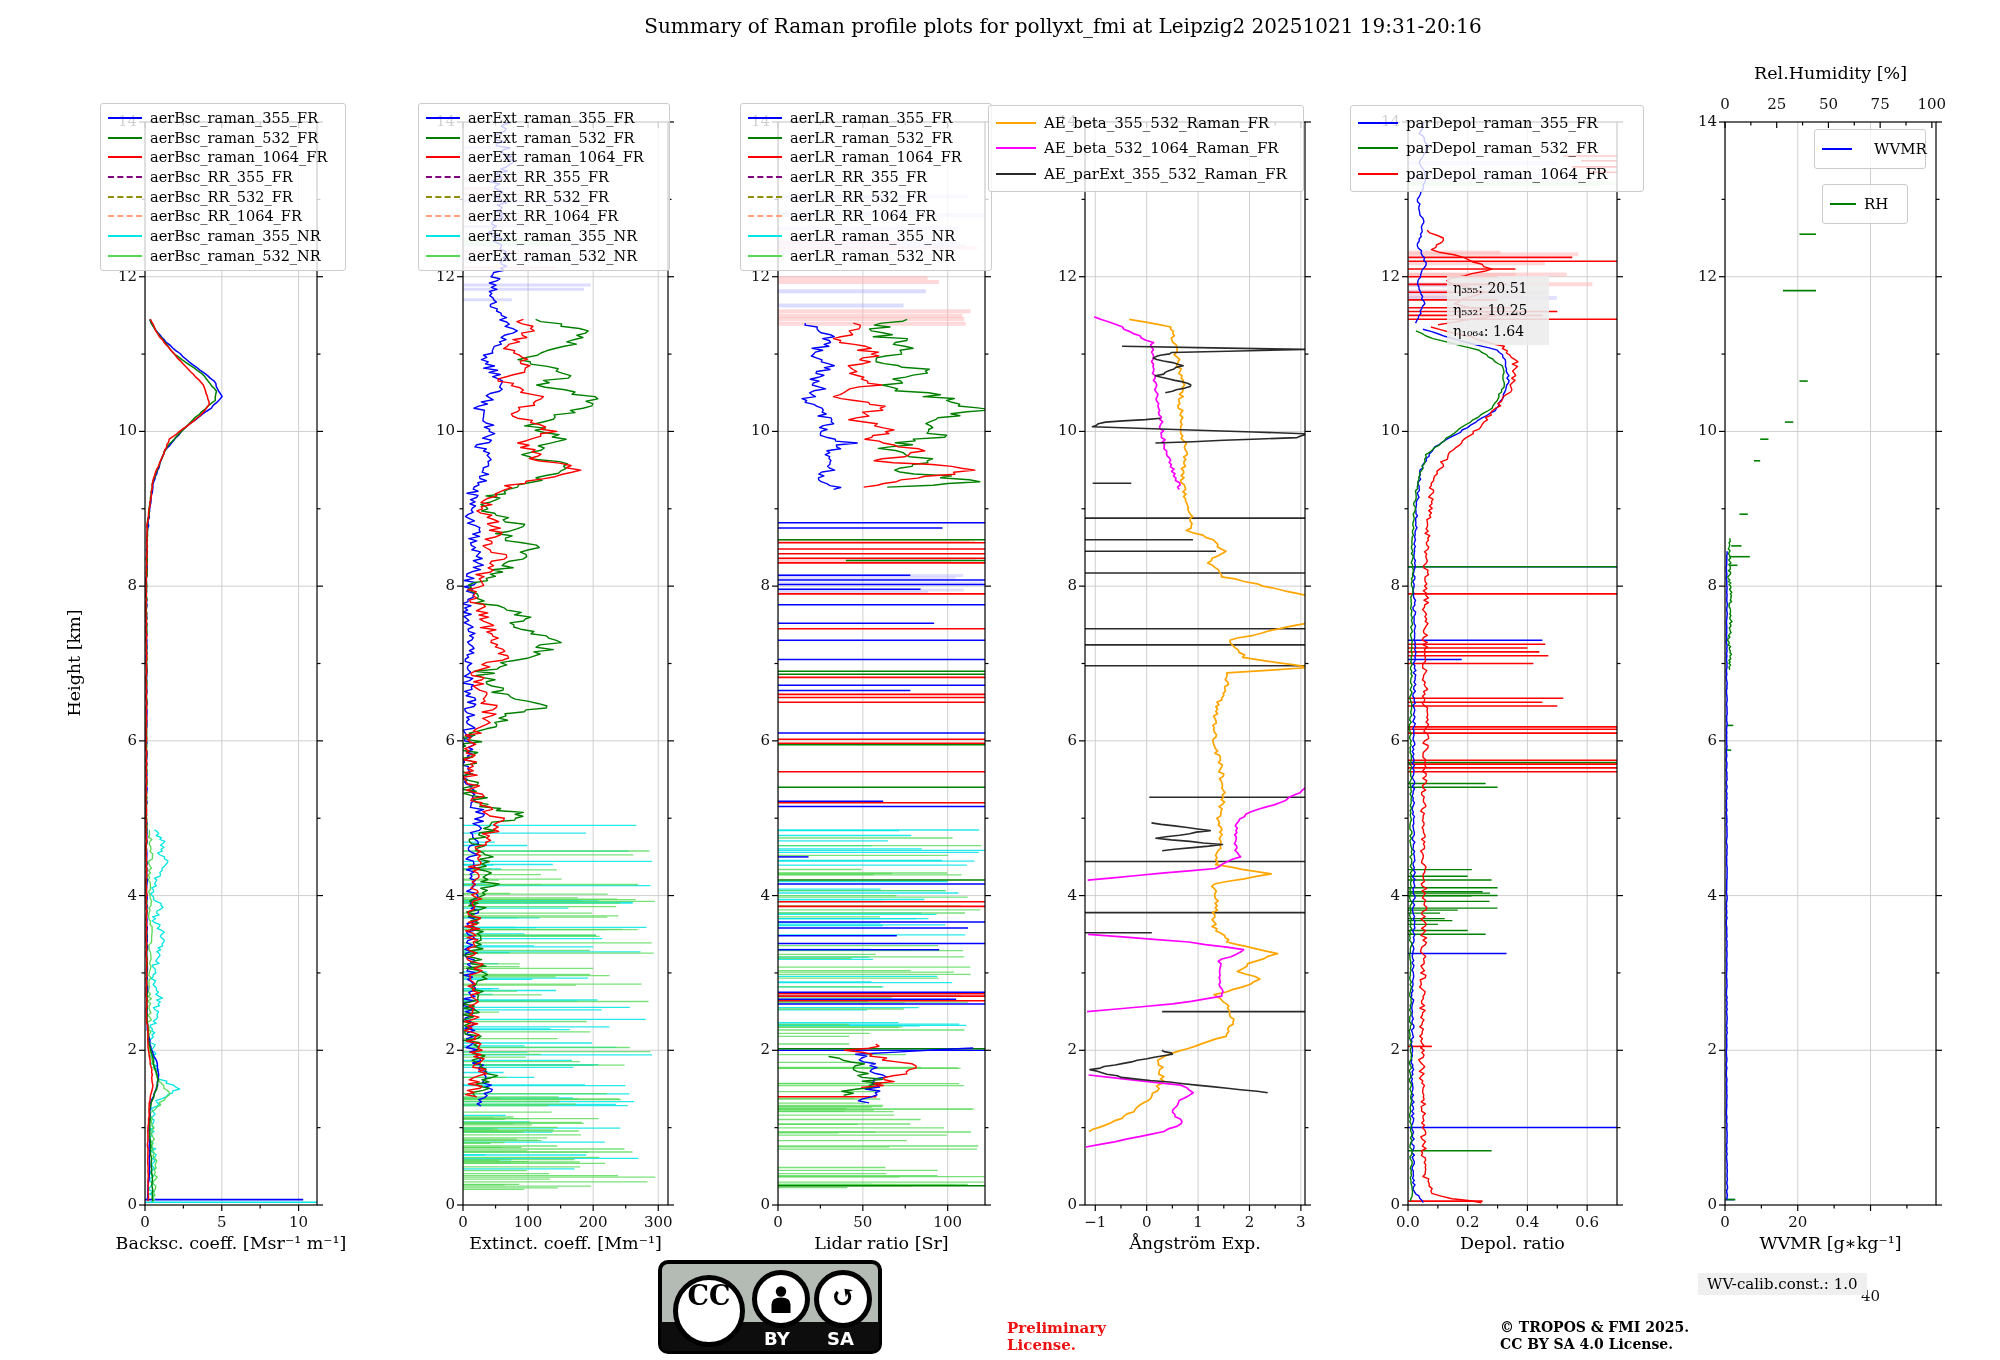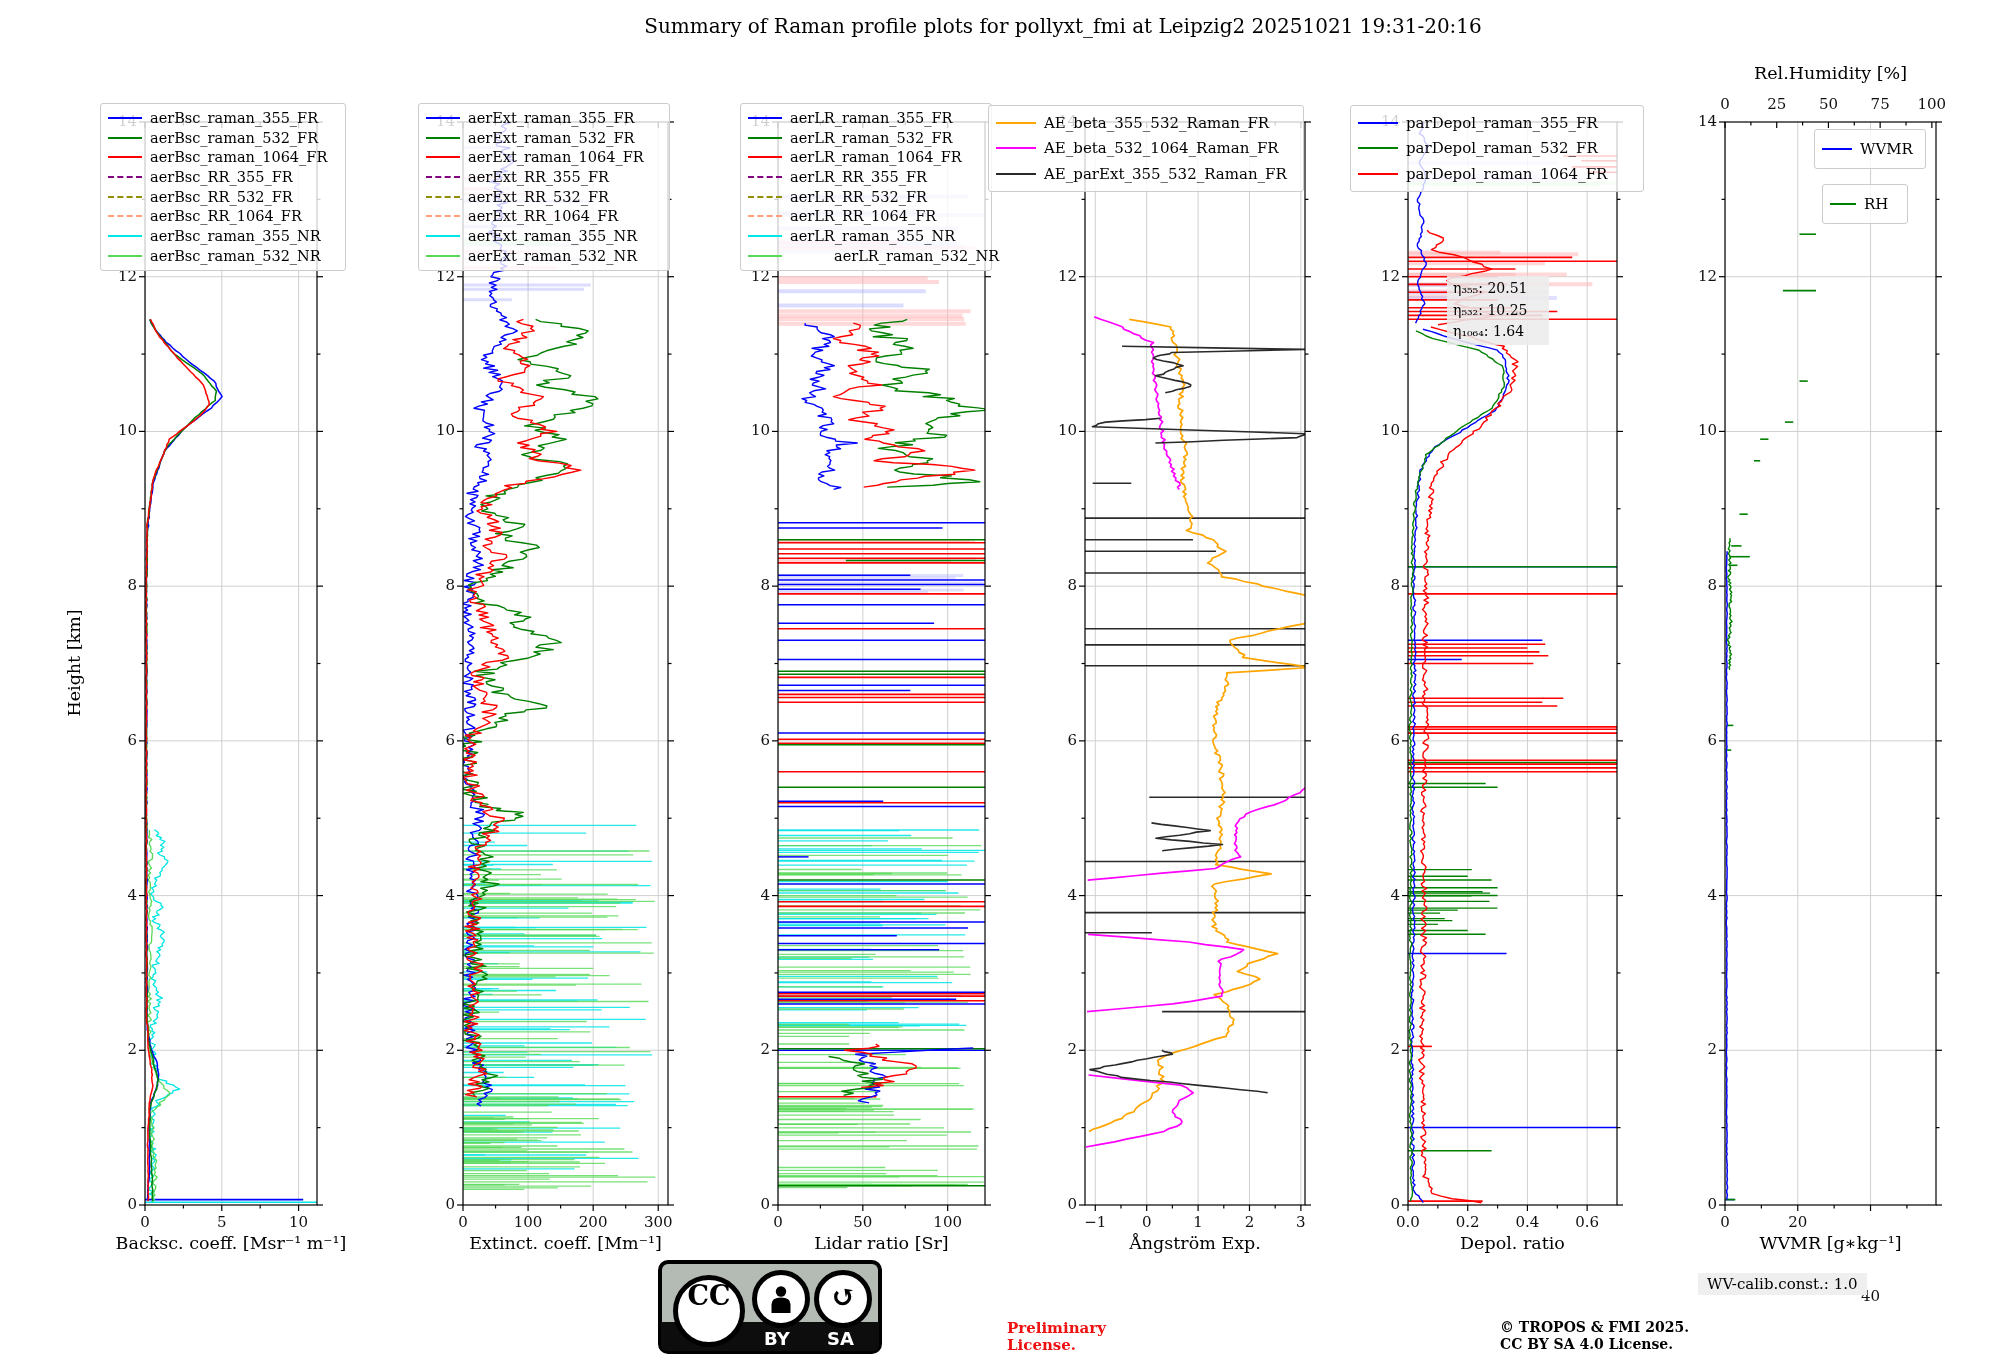--- a/index.html
+++ b/index.html
@@ -1081,21 +1081,21 @@
           <span class="ltext">aerLR_RR_532_FR</span>
         </div>
         <div class="lrow" style="height: 19.7px;">
           <span class="swatch" style="width: 34px; border-top-style: dashed; border-top-color: rgb(255, 160, 122);"></span>
           <span class="ltext">aerLR_RR_1064_FR</span>
         </div>
         <div class="lrow" style="height: 19.7px;">
           <span class="swatch" style="width: 34px; border-top-style: solid; border-top-color: rgb(0, 229, 229);"></span>
           <span class="ltext">aerLR_raman_355_NR</span>
         </div>
-        <div class="lrow" style="height: 19.7px; gap: 44px;">
+        <div class="lrow" style="height: 19.7px;">
           <span class="swatch" style="width: 34px; border-top-style: solid; border-top-color: rgb(87, 217, 87);"></span>
           <span class="ltext">aerLR_raman_532_NR</span>
         </div>
       </div>
       <div class="tick xtick" style="left: 1065.28px; top: 1212px; width: 60px;">−1</div>
       <div class="tick xtick" style="left: 1116.68px; top: 1212px; width: 60px;">0</div>
       <div class="tick xtick" style="left: 1168.08px; top: 1212px; width: 60px;">1</div>
       <div class="tick xtick" style="left: 1219.49px; top: 1212px; width: 60px;">2</div>
       <div class="tick xtick" style="left: 1270.89px; top: 1212px; width: 60px;">3</div>
       <div class="tick ytick" style="left: 1035px; top: 1194px; width: 42px;">0</div>
@@ -1160,21 +1160,21 @@
       <div class="tick ytick" style="left: 1675px; top: 1194px; width: 42px;">0</div>
       <div class="tick ytick" style="left: 1675px; top: 1039.29px; width: 42px;">2</div>
       <div class="tick ytick" style="left: 1675px; top: 884.571px; width: 42px;">4</div>
       <div class="tick ytick" style="left: 1675px; top: 729.857px; width: 42px;">6</div>
       <div class="tick ytick" style="left: 1675px; top: 575.143px; width: 42px;">8</div>
       <div class="tick ytick" style="left: 1675px; top: 420.429px; width: 42px;">10</div>
       <div class="tick ytick" style="left: 1675px; top: 265.714px; width: 42px;">12</div>
       <div class="tick ytick" style="left: 1675px; top: 111px; width: 42px;">14</div>
       <div class="xlab" style="left: 1830.5px; top: 1233px;">WVMR [g∗kg⁻¹]</div>
       <div class="legend" style="left: 1814px; top: 129px; width: 112px; font-size: 15px;">
-        <div class="lrow" style="height: 30px;">
+        <div class="lrow" style="height: 30px; gap: 14px;">
           <span class="swatch" style="width: 30px; border-top-style: solid; border-top-color: rgb(0, 0, 255);"></span>
           <span class="ltext">WVMR</span>
         </div>
       </div>
       <div class="legend" style="left: 1822px; top: 184px; width: 86px; font-size: 15px;">
         <div class="lrow" style="height: 30px;">
           <span class="swatch" style="width: 26px; border-top-style: solid; border-top-color: rgb(0, 128, 0);"></span>
           <span class="ltext">RH</span>
         </div>
       </div>

